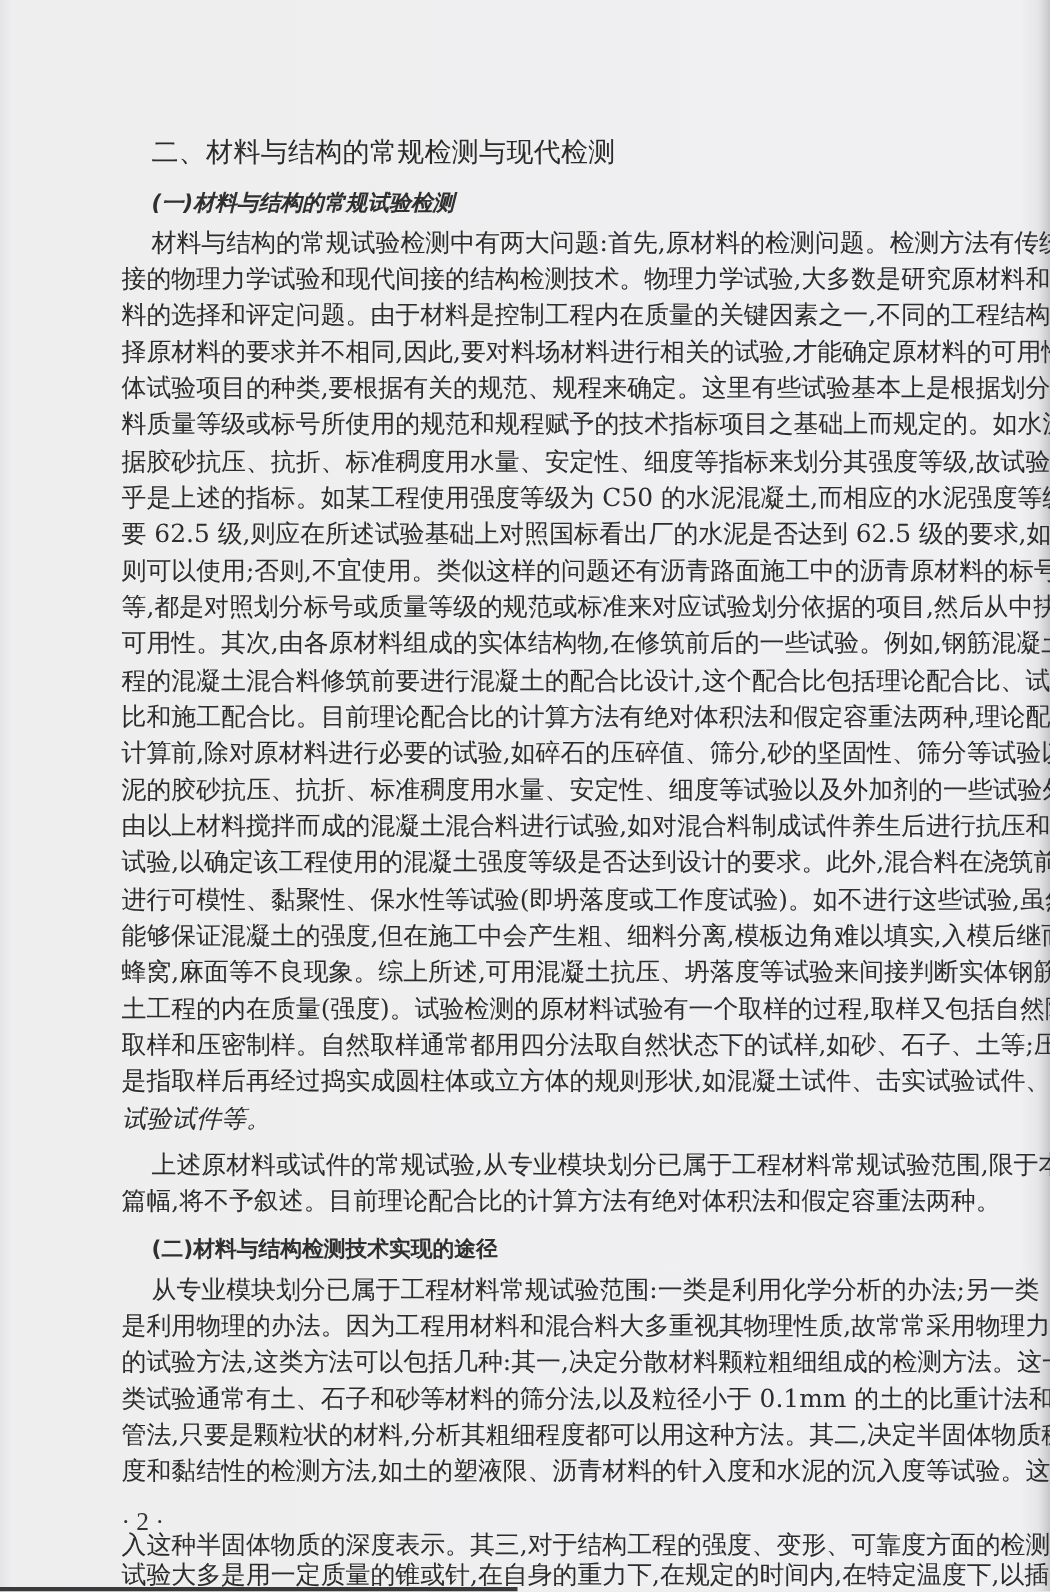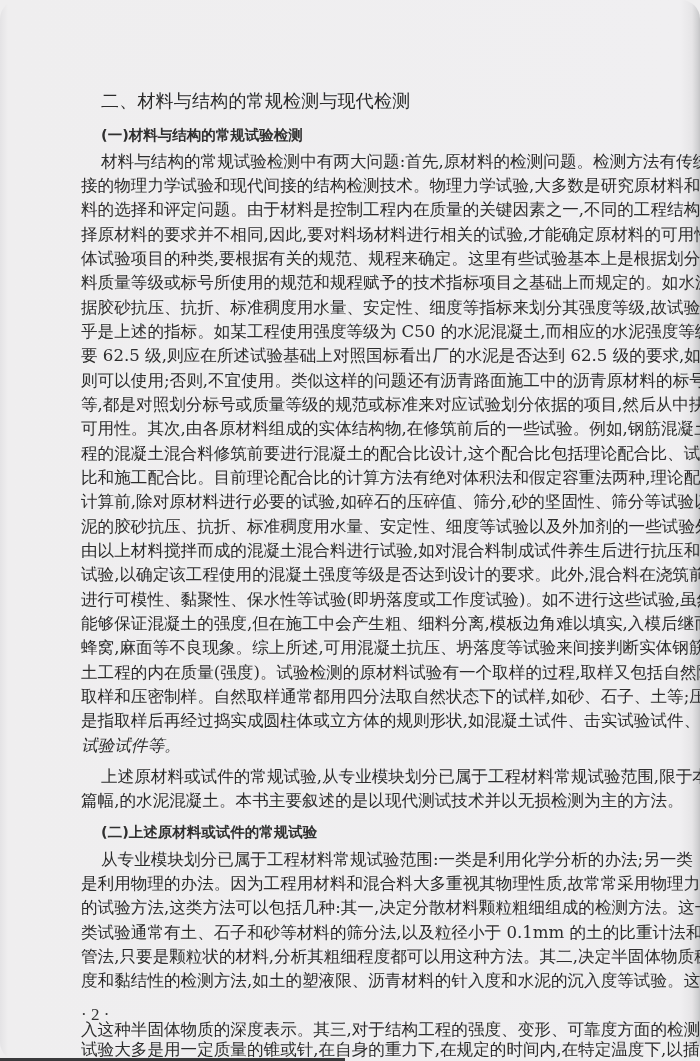--- a/index.html
+++ b/index.html
@@ -6,21 +6,20 @@
   body {
     width: 700px; height: 1061px; overflow: hidden;
     background: #efeeef;
     position: relative;
     font-family: "DejaVu Serif", "Liberation Serif", serif;
     color: #2a2a2a;
   }
   .page {
     position: absolute; left: 0; top: 0; width: 700px; height: 1061px;
     background: linear-gradient(90deg, #e4e3e5 0px, #efeeef 8px, #f0eff1 680px, #e6e5e7 692px, #cfcfd1 698px, #c4c4c6 700px);
-    border-radius: 19px;
   }
   .section-title {
     position: absolute; left: 101px; top: 89px;
     font-family: "DejaVu Sans", "Liberation Sans", sans-serif;
     font-size: 18px; color: #2b2b2b; letter-spacing: 0.2px;
     white-space: nowrap;
   }
   .subsection-title {
     position: absolute; left: 101px;
     font-family: "DejaVu Sans", "Liberation Sans", sans-serif;
@@ -44,21 +43,21 @@
     background: #3a3a3c;
   }
 </style>
 </head>
 <body>
 
 <div class="page">
 
   <div class="section-title">二、材料与结构的常规检测与现代检测</div>
 
-  <div class="subsection-title" style="top:126px;">(一)材料与结构的常规试验检测</div>
+  <div class="subsection-title" style="top:126px;font-style:italic;">(一)材料与结构的常规试验检测</div>
 
   <div>
     <div class="line indent" style="top:152px;">材料与结构的常规试验检测中有两大问题:首先,原材料的检测问题。检测方法有传统直</div>
     <div class="line" style="top:176px;">接的物理力学试验和现代间接的结构检测技术。物理力学试验,大多数是研究原材料和混合</div>
     <div class="line" style="top:200px;">料的选择和评定问题。由于材料是控制工程内在质量的关键因素之一,不同的工程结构对选</div>
     <div class="line" style="top:225px;">择原材料的要求并不相同,因此,要对料场材料进行相关的试验,才能确定原材料的可用性,具</div>
     <div class="line" style="top:249px;">体试验项目的种类,要根据有关的规范、规程来确定。这里有些试验基本上是根据划分这种材</div>
     <div class="line" style="top:273px;">料质量等级或标号所使用的规范和规程赋予的技术指标项目之基础上而规定的。如水泥是依</div>
     <div class="line" style="top:298px;">据胶砂抗压、抗折、标准稠度用水量、安定性、细度等指标来划分其强度等级,故试验项目不外</div>
     <div class="line" style="top:322px;">乎是上述的指标。如某工程使用强度等级为 C50 的水泥混凝土,而相应的水泥强度等级至少</div>
@@ -76,24 +75,24 @@
     <div class="line" style="top:614px;">能够保证混凝土的强度,但在施工中会产生粗、细料分离,模板边角难以填实,入模后继而发生</div>
     <div class="line" style="top:638px;">蜂窝,麻面等不良现象。综上所述,可用混凝土抗压、坍落度等试验来间接判断实体钢筋混凝</div>
     <div class="line" style="top:663px;">土工程的内在质量(强度)。试验检测的原材料试验有一个取样的过程,取样又包括自然随机</div>
     <div class="line" style="top:687px;">取样和压密制样。自然取样通常都用四分法取自然状态下的试样,如砂、石子、土等;压密制样</div>
     <div class="line" style="top:711px;">是指取样后再经过捣实成圆柱体或立方体的规则形状,如混凝土试件、击实试验试件、石灰土</div>
     <div class="line last" style="top:736px;font-style:italic;">试验试件等。</div>
   </div>
 
   <div>
     <div class="line indent" style="top:767px;">上述原材料或试件的常规试验,从专业模块划分已属于工程材料常规试验范围,限于本书</div>
-    <div class="line last" style="top:791px;">篇幅,的水泥混凝土。本书主要叙述的是以现代测试技术并以无损检测为主的方法。</div>
+    <div class="line last" style="top:791px;">篇幅,将不予叙述。目前理论配合比的计算方法有绝对体积法和假定容重法两种。</div>
   </div>
 
-  <div class="subsection-title" style="top:823px;">(二)上述原材料或试件的常规试验</div>
+  <div class="subsection-title" style="top:823px;">(二)材料与结构检测技术实现的途径</div>
 
   <div>
     <div class="line indent" style="top:850px;">从专业模块划分已属于工程材料常规试验范围:一类是利用化学分析的办法;另一类</div>
     <div class="line" style="top:874px;">是利用物理的办法。因为工程用材料和混合料大多重视其物理性质,故常常采用物理力学</div>
     <div class="line" style="top:898px;">的试验方法,这类方法可以包括几种:其一,决定分散材料颗粒粗细组成的检测方法。这一</div>
     <div class="line" style="top:923px;">类试验通常有土、石子和砂等材料的筛分法,以及粒径小于 0.1mm 的土的比重计法和移液</div>
     <div class="line" style="top:947px;">管法,只要是颗粒状的材料,分析其粗细程度都可以用这种方法。其二,决定半固体物质稠</div>
     <div class="line" style="top:971px;">度和黏结性的检测方法,如土的塑液限、沥青材料的针入度和水泥的沉入度等试验。这类</div>
     <div class="line" style="top:996px;margin-top:44px;">试验大多是用一定质量的锥或针,在自身的重力下,在规定的时间内,在特定温度下,以插</div>
     <div class="line" style="top:1020px;">入这种半固体物质的深度表示。其三,对于结构工程的强度、变形、可靠度方面的检测办</div>

